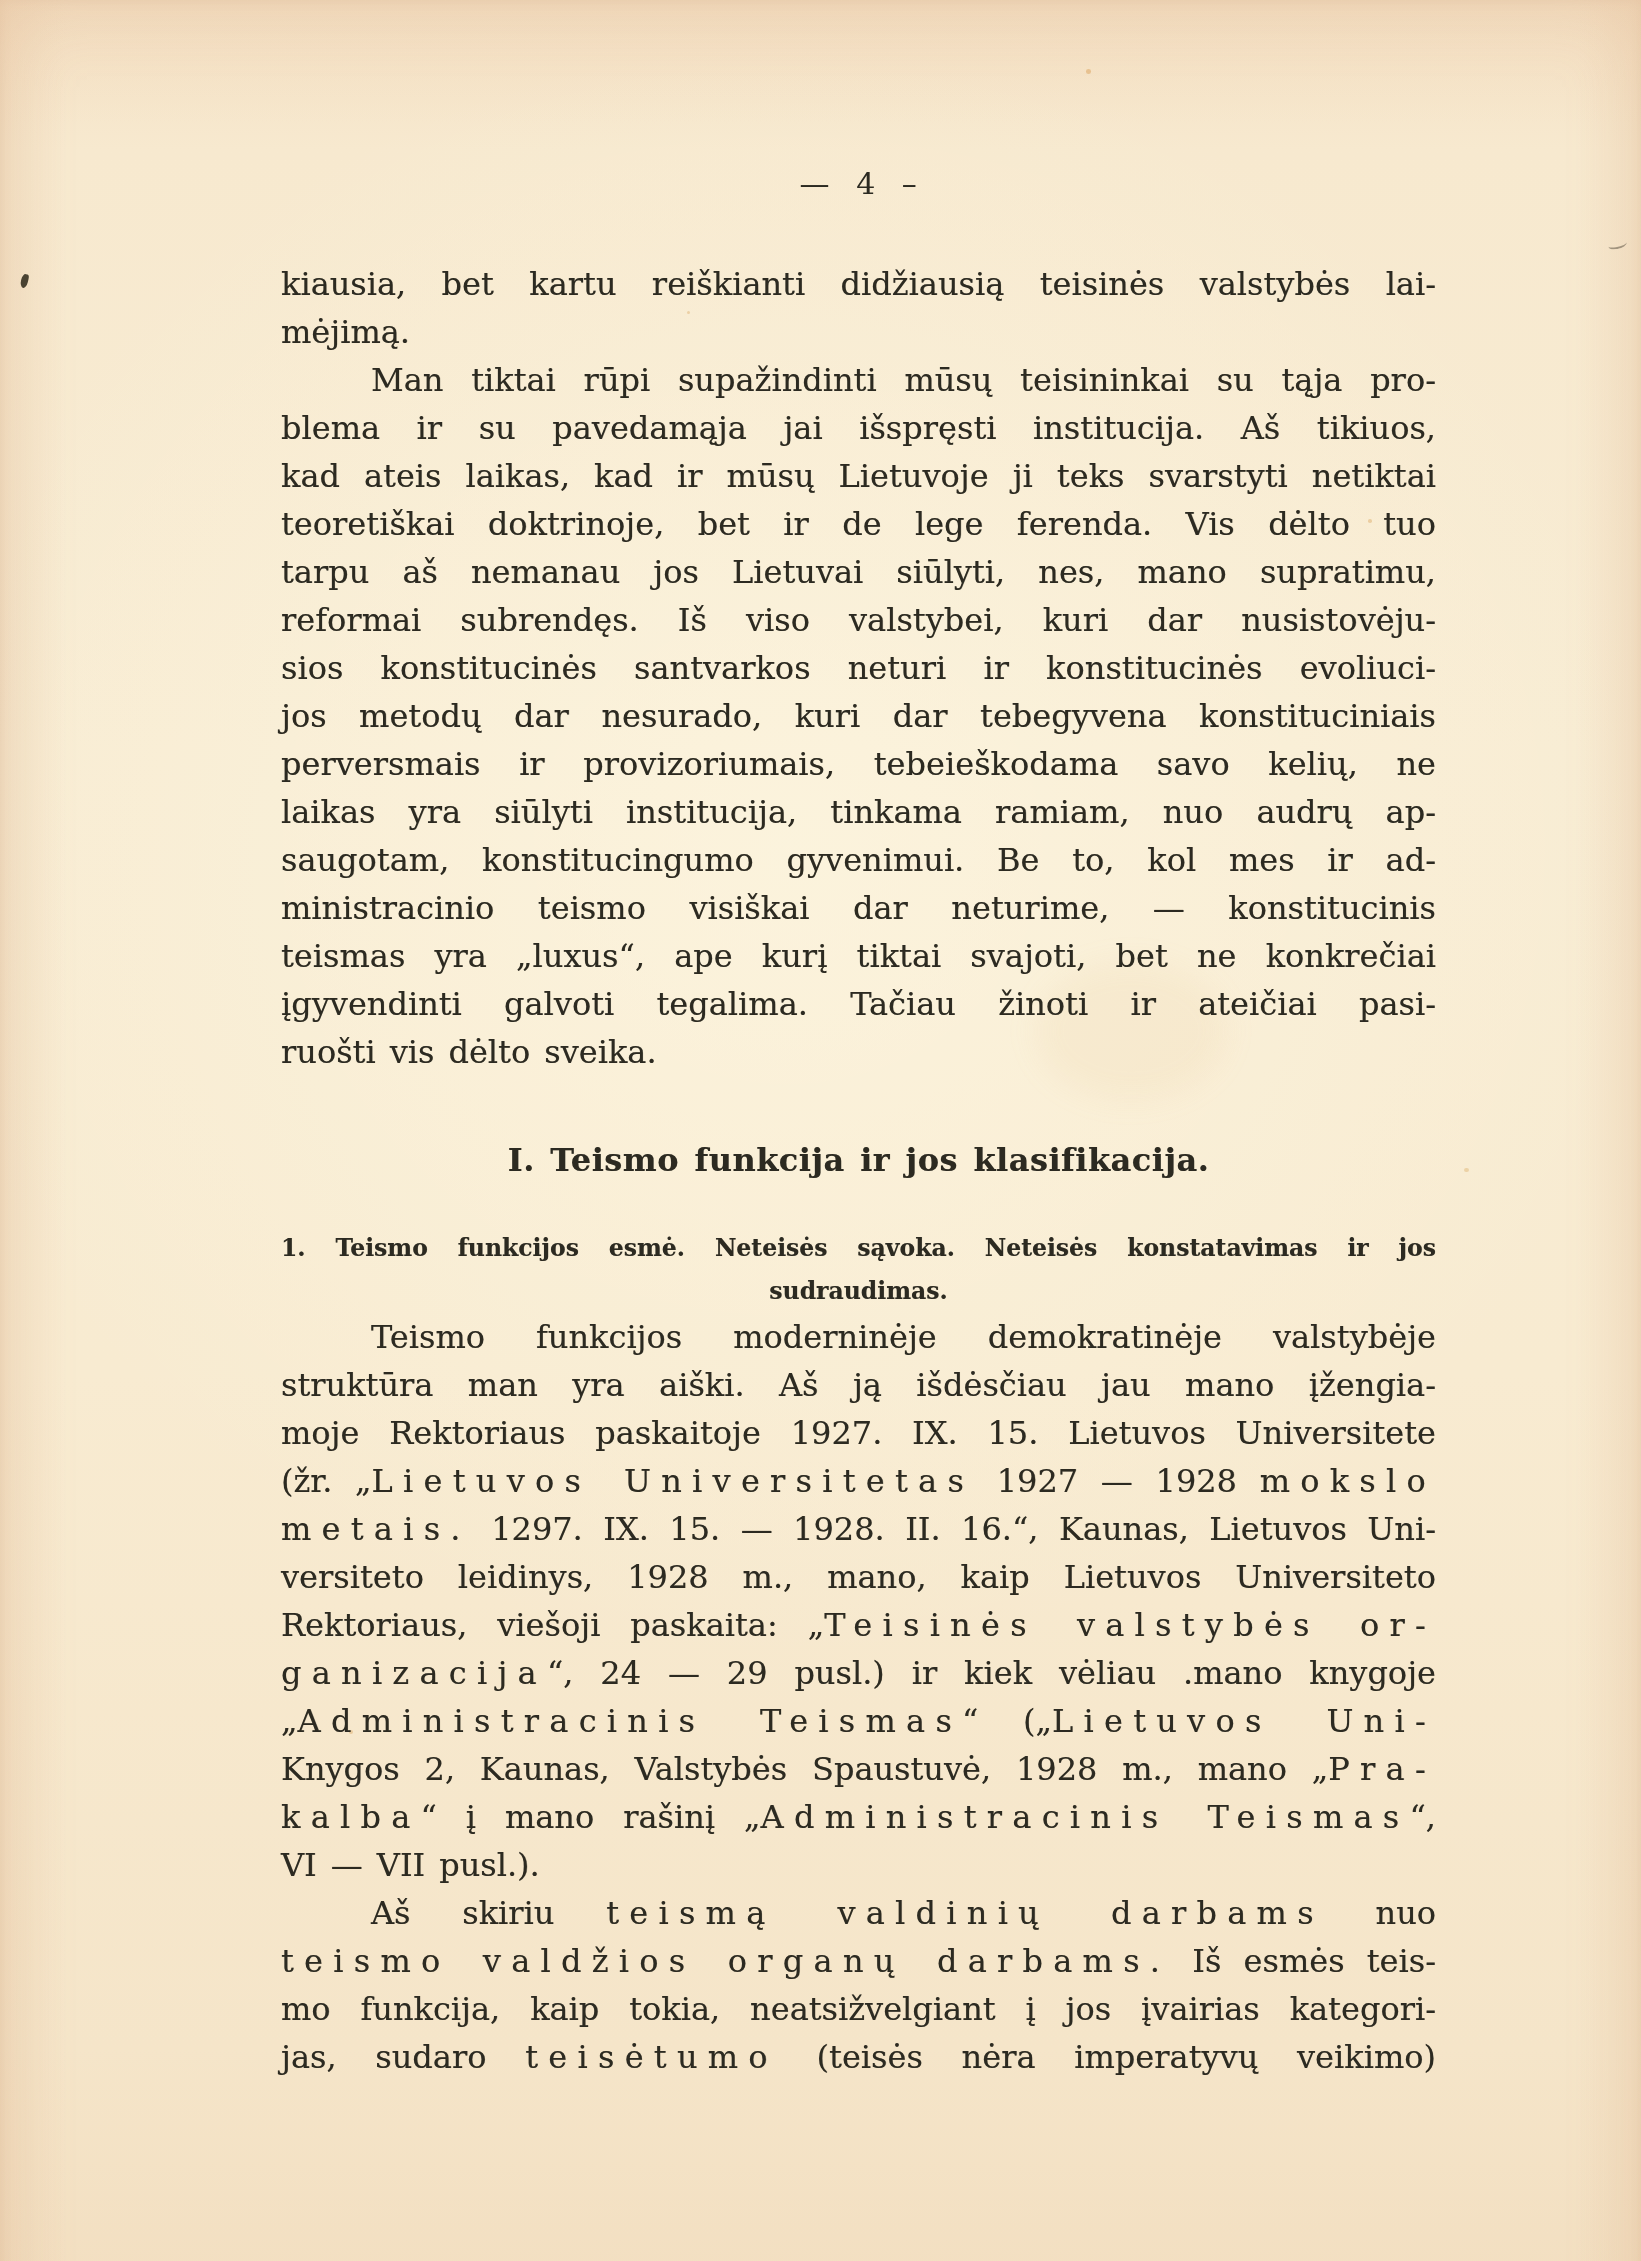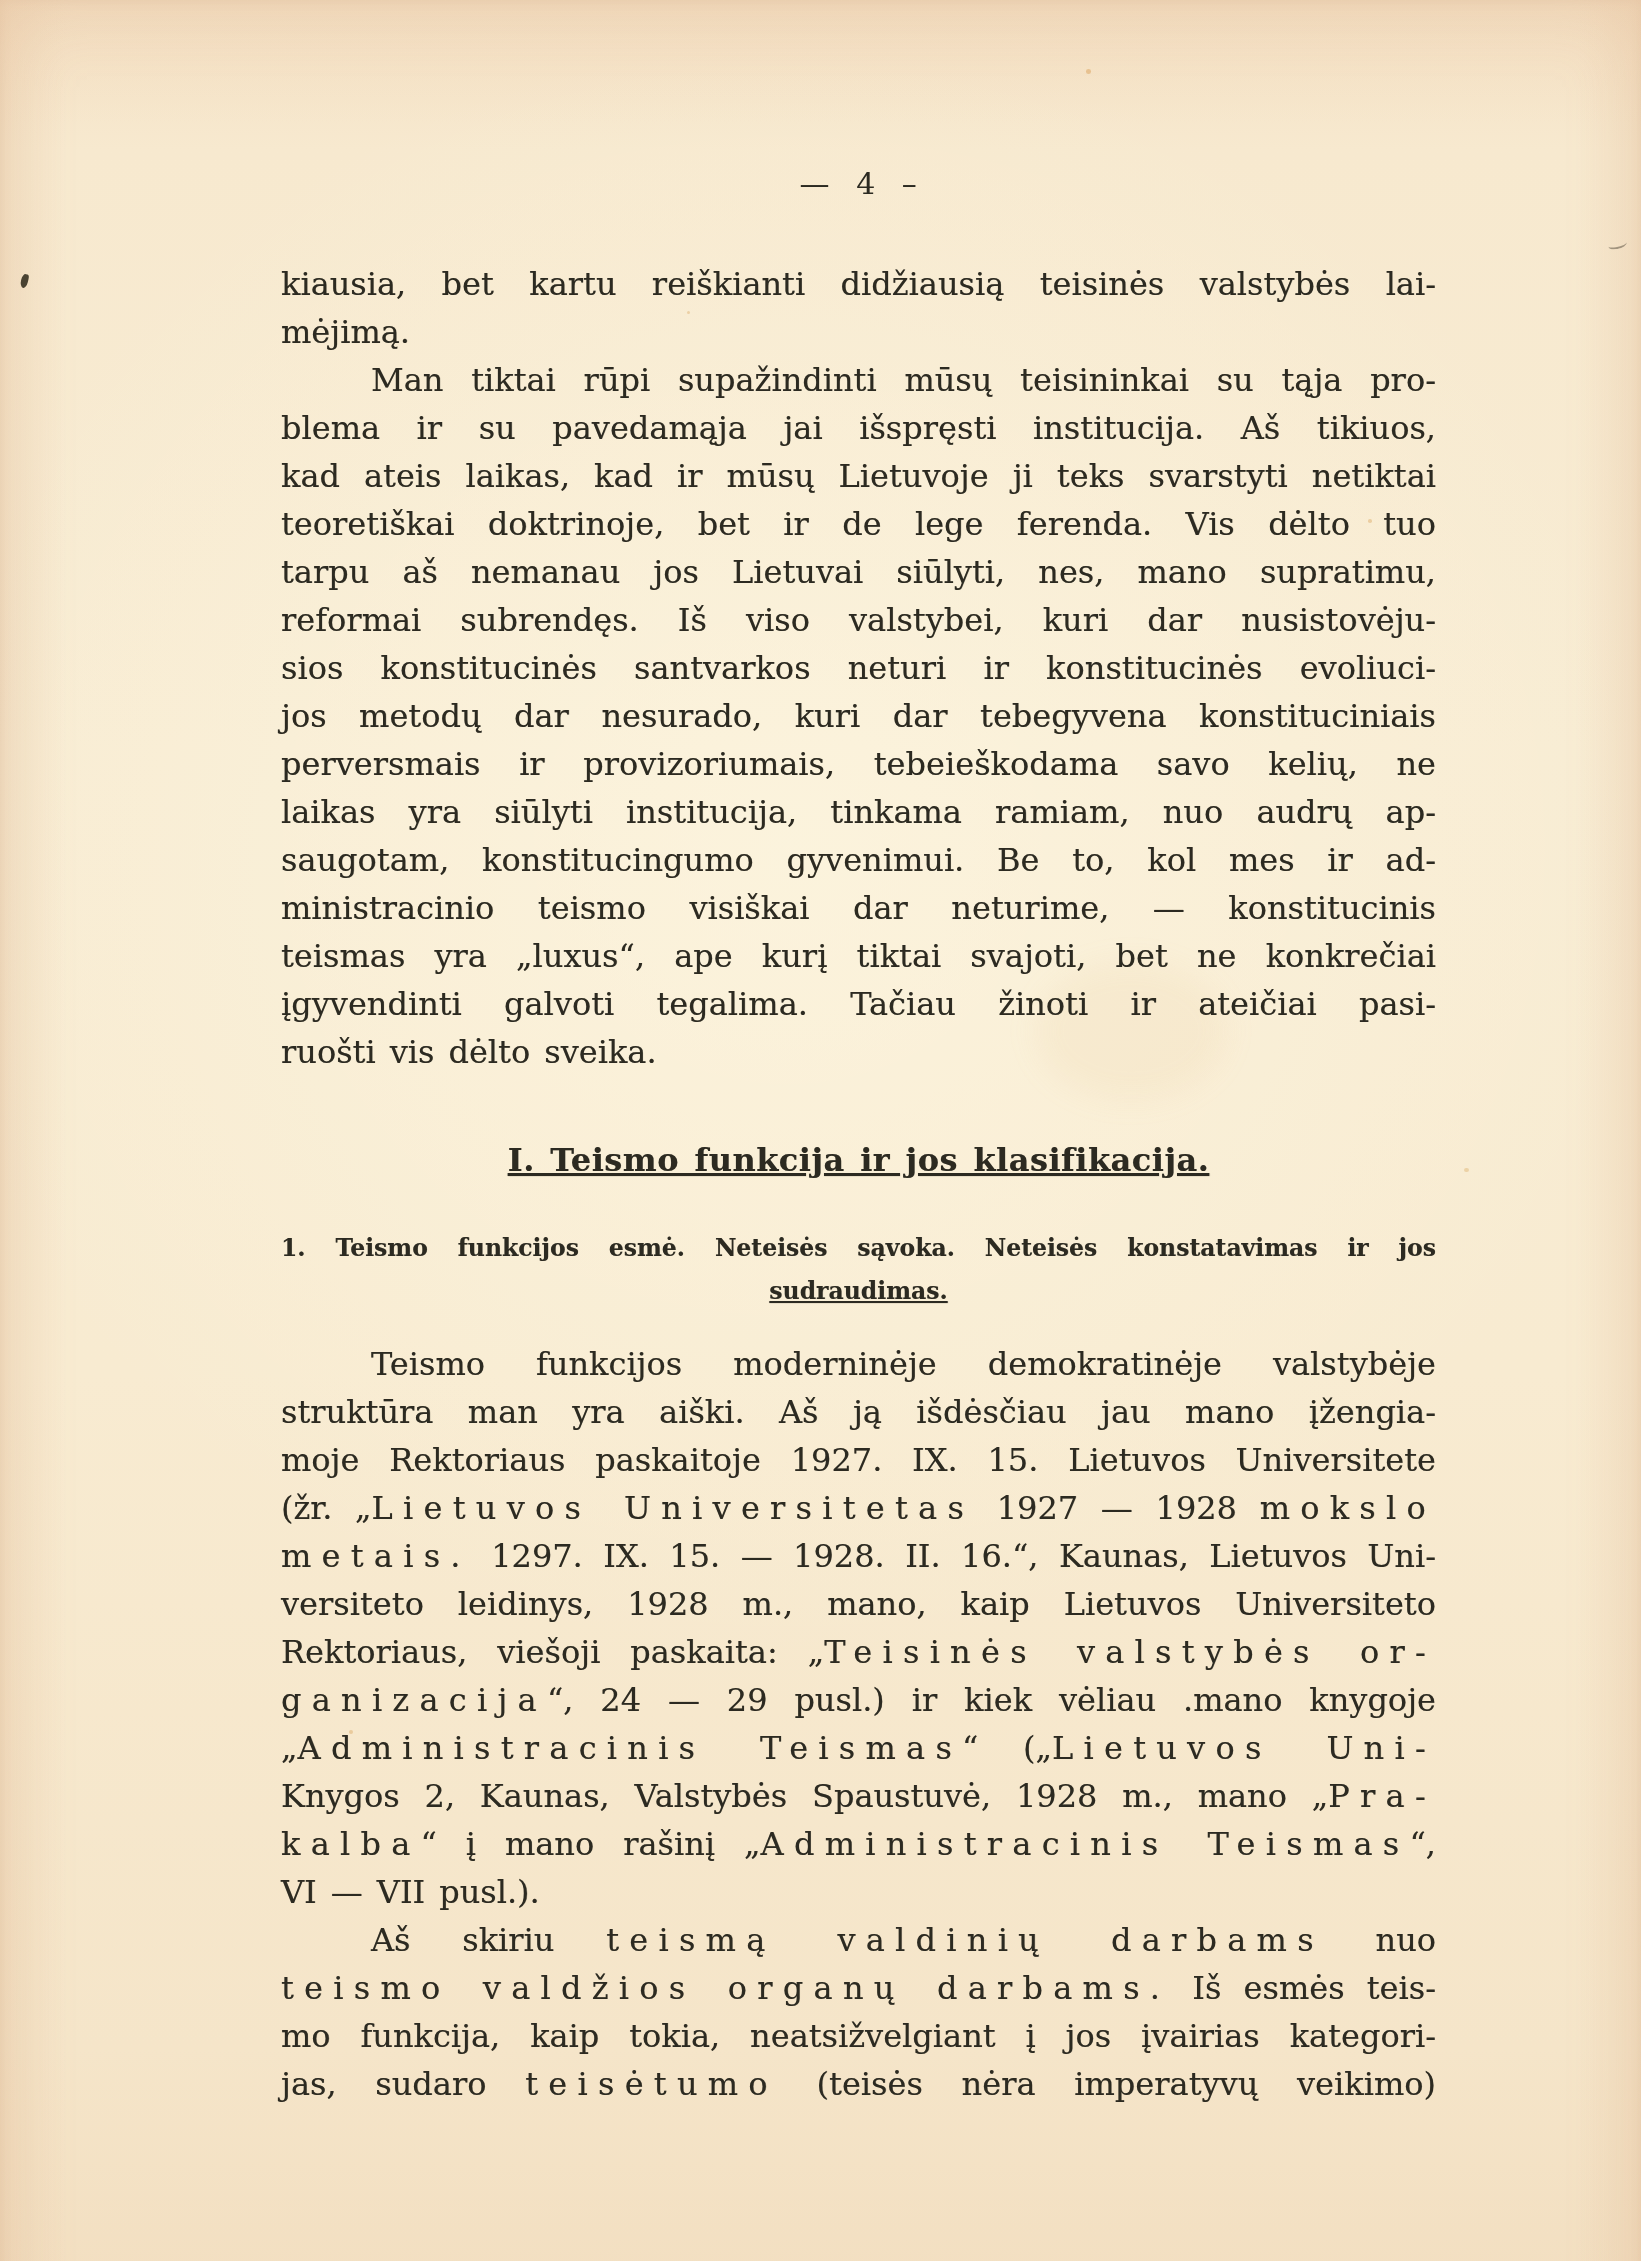--- a/index.html
+++ b/index.html
@@ -41,26 +41,26 @@
   }
   .pagenum .gap{display:inline-block;width:26px;}
 
   .textblock{
     position:absolute;left:281px;top:260px;width:1155px;
     font-size:32px;line-height:48px;word-spacing:0.12em;
     text-shadow:0.3px 0.3px 0 rgba(44,42,33,0.30), -0.2px 0 0 rgba(44,42,33,0.18);
   }
   .line{text-align:justify;text-align-last:justify;}
   .line.a-l{text-align-last:left;}
-  .line.a-c{text-align:right;text-align-last:center;text-decoration:underline;}
+  .line.a-c{text-align:right;text-align-last:center;}
   .para.indent .line:first-child{text-indent:90px;}
   .sp{letter-spacing:0.32em;}
   .block.heading{margin-top:60px;margin-bottom:0;}
   .block.heading .line{font-weight:bold;letter-spacing:0.015em;}
-  .block.subheading{margin-top:43px;margin-bottom:27px;font-size:23.5px;line-height:43px;font-weight:bold;}
+  .block.subheading{margin-top:43px;margin-bottom:0;font-size:23.5px;line-height:43px;font-weight:bold;}
   .block.subheading .line{word-spacing:0.30em;}
 </style>
 </head>
 <body>
 
 <div class="page">
   <div class="edge-tint"></div>
 
   <div class="stain s3"></div>
   <div class="speck ink-comma"></div>

